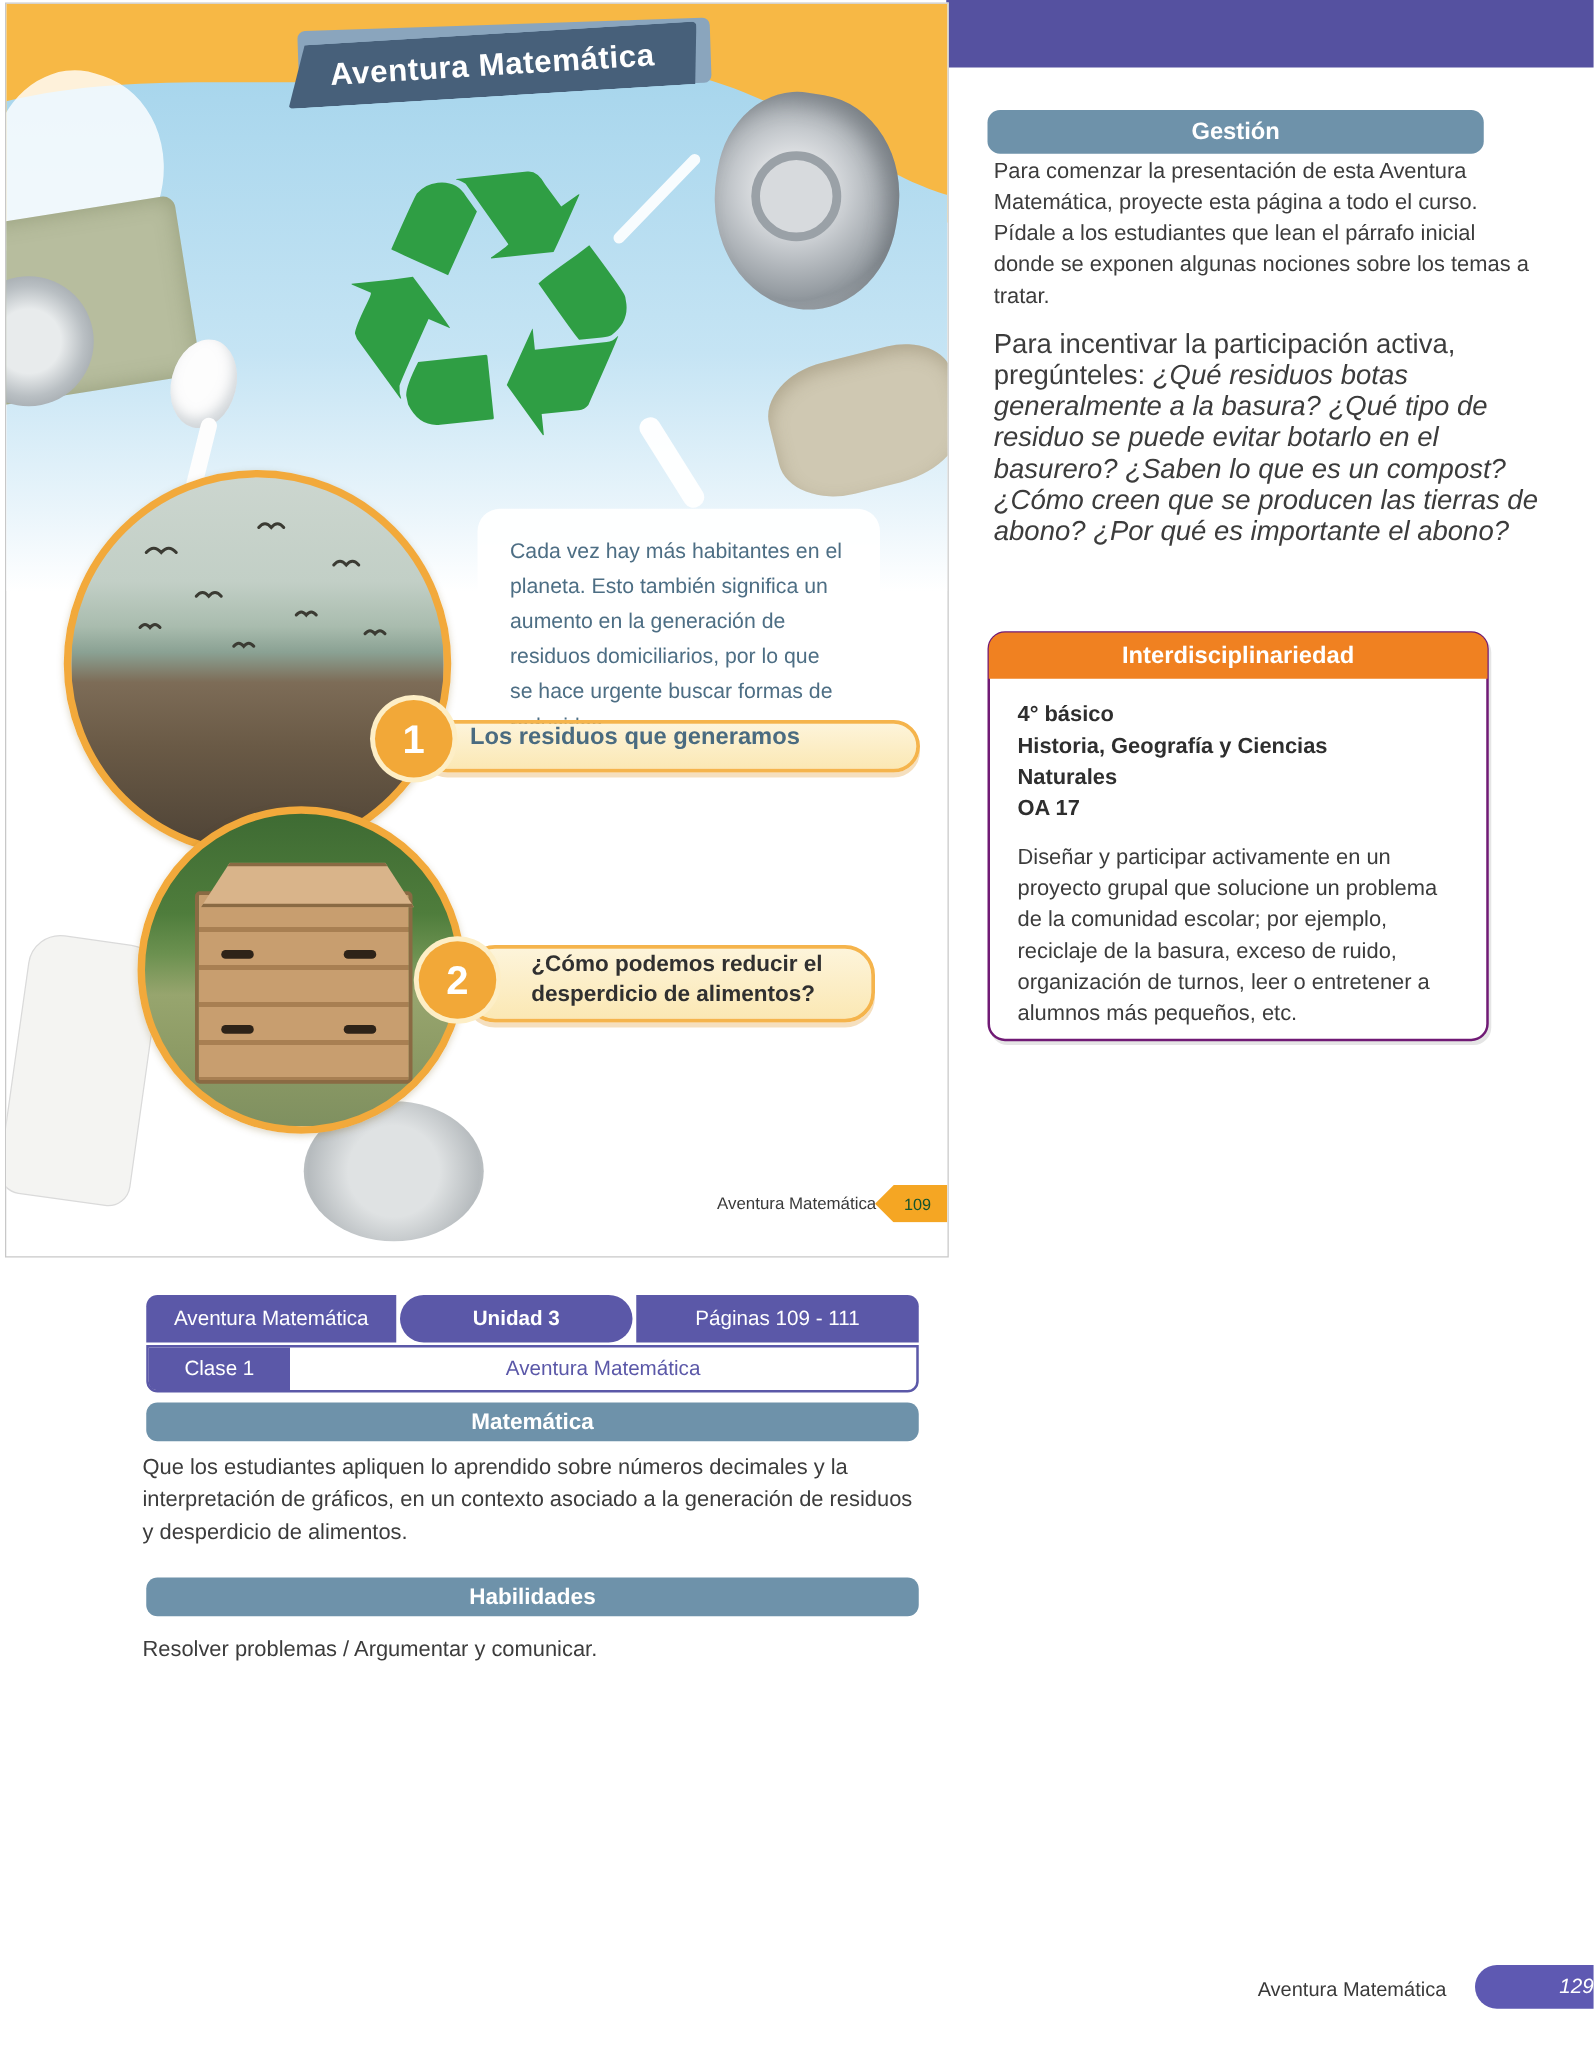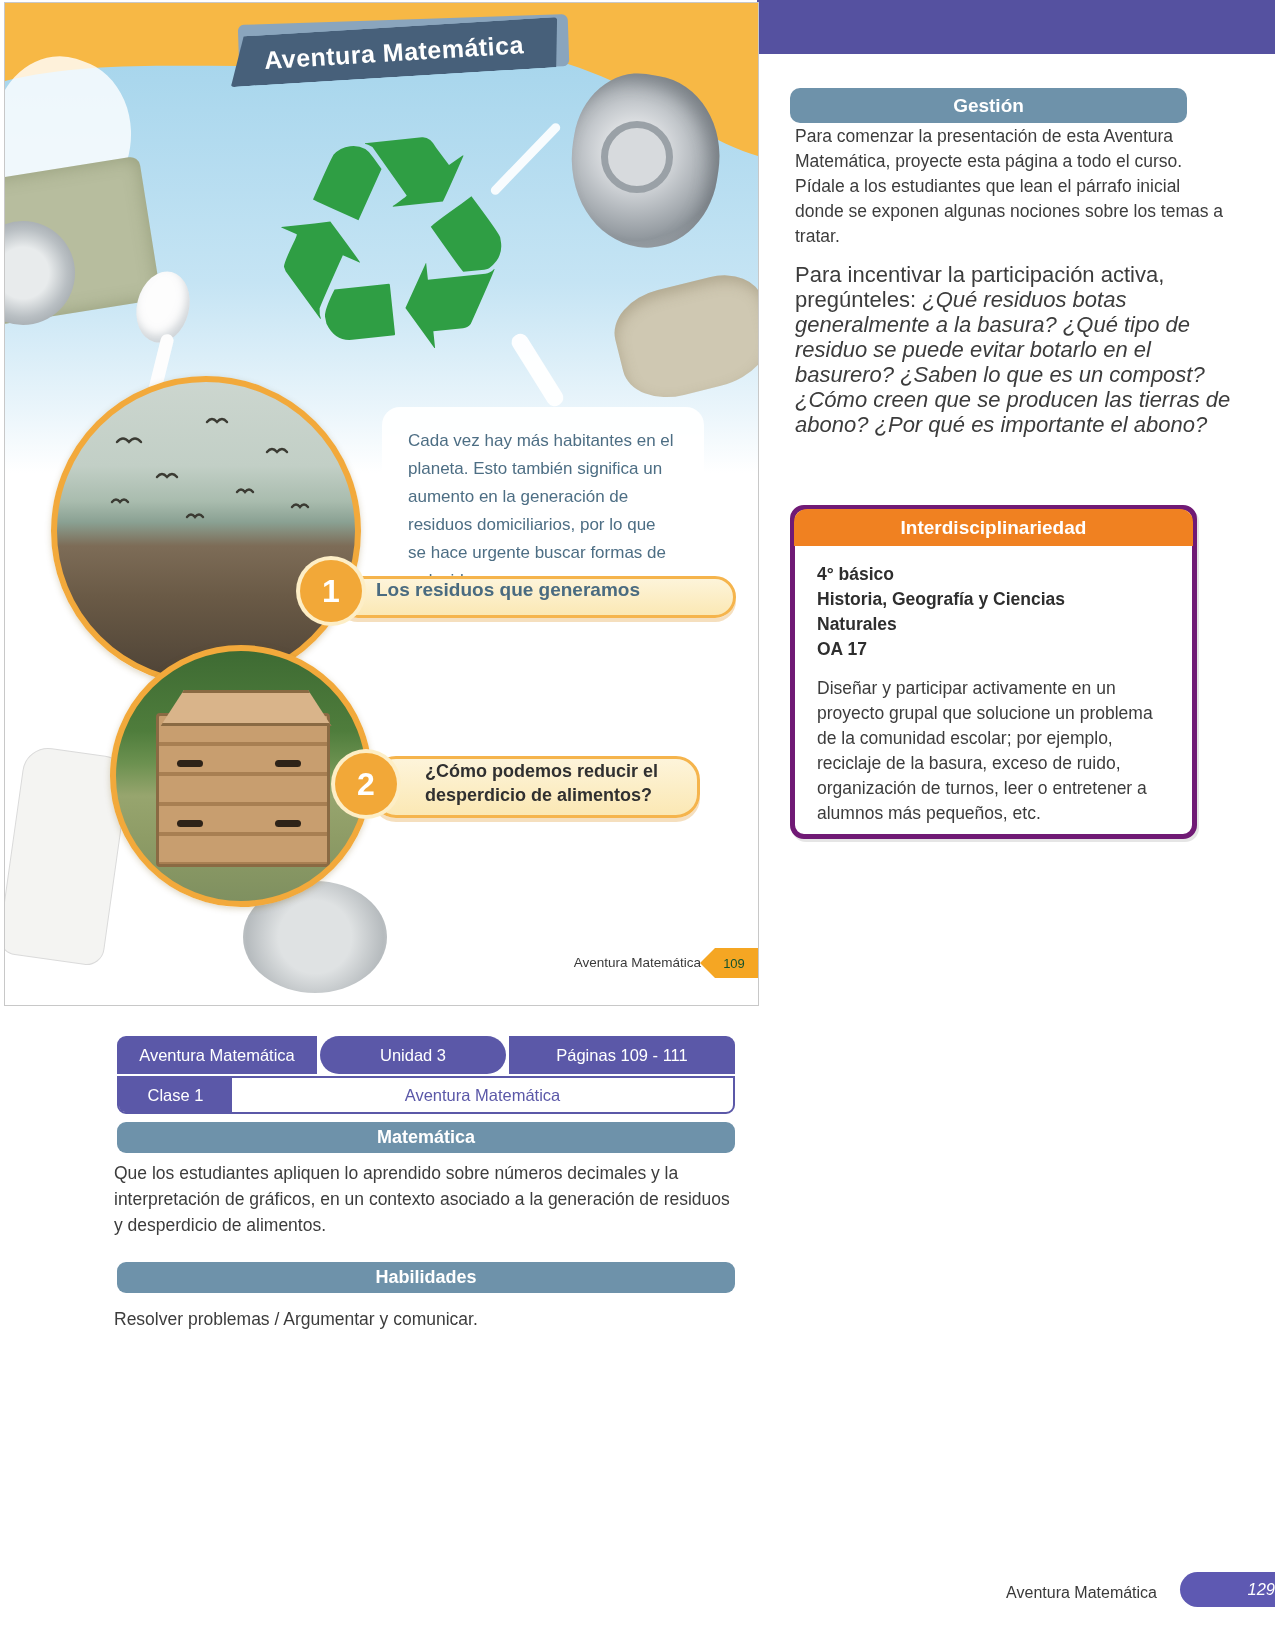--- a/index.html
+++ b/index.html
@@ -92,34 +92,34 @@
 
   
   .bar{background:#6e92aa;border-radius:10px;display:flex;align-items:center;justify-content:center;}
   .bar span{color:#ffffff;font-weight:bold;font-size:19px;}
   .gestion-bar{position:absolute;left:790px;top:88px;width:397px;height:35px;}
   .gestion-p1{position:absolute;left:795px;top:124px;width:432px;font-size:17.5px;line-height:25px;margin:0;}
   .gestion-p2{position:absolute;left:795px;top:262px;width:448px;font-size:22px;line-height:25px;margin:0;}
   .gestion-p2 em{font-style:italic;}
 
   .inter-box{position:absolute;left:790px;top:505px;width:397px;background:#ffffff;
-    border:5px solid #701a75;border-radius:14px;box-shadow:2px 3px 0 rgba(150,150,150,.25);}
+    border:2px solid #701a75;border-radius:14px;box-shadow:2px 3px 0 rgba(150,150,150,.25);}
   .inter-header{height:37px;background:#f08121;border-radius:13px 13px 0 0;
     display:flex;align-items:center;justify-content:center;margin:-1px -1px 0 -1px;}
   .inter-header span{color:#ffffff;font-weight:bold;font-size:19px;}
   .inter-body{padding:16px 22px 8px 22px;}
   .inter-bold{font-weight:bold;font-size:17.5px;line-height:25px;color:#2e2e2e;width:300px;}
   .inter-desc{margin:14px 0 0 0;font-size:17.5px;line-height:25px;color:#3c3c3c;}
 
   
   .ltable{position:absolute;left:117px;top:1036px;width:618px;}
   .lrow1{display:flex;gap:3px;height:38px;}
   .lcell{background:#5b58a8;color:#ffffff;font-size:16.5px;display:flex;align-items:center;justify-content:center;}
   .lc1{width:200px;border-top-left-radius:9px;}
-  .lc2{width:186px;font-weight:normal;border-radius:19px;}
+  .lc2{width:186px;font-weight:bold;border-radius:19px;}
   .lc3{flex:1;border-top-right-radius:9px;}
   .lrow2{margin-top:2px;height:38px;border:2px solid #5b58a8;border-radius:0 0 9px 9px;
     box-sizing:border-box;display:flex;position:relative;}
   .lclase{width:113px;background:#5b58a8;color:#ffffff;font-size:16.5px;
     display:flex;align-items:center;justify-content:center;border-bottom-left-radius:6px;}
   .lrow2-right{flex:1;display:flex;align-items:center;justify-content:center;
     color:#5b58a8;font-size:16.5px;}
 
   .proposito-bar{position:absolute;left:117px;top:1122px;width:618px;height:31px;border-radius:9px;}
   .bar-small span{font-size:18px;}

